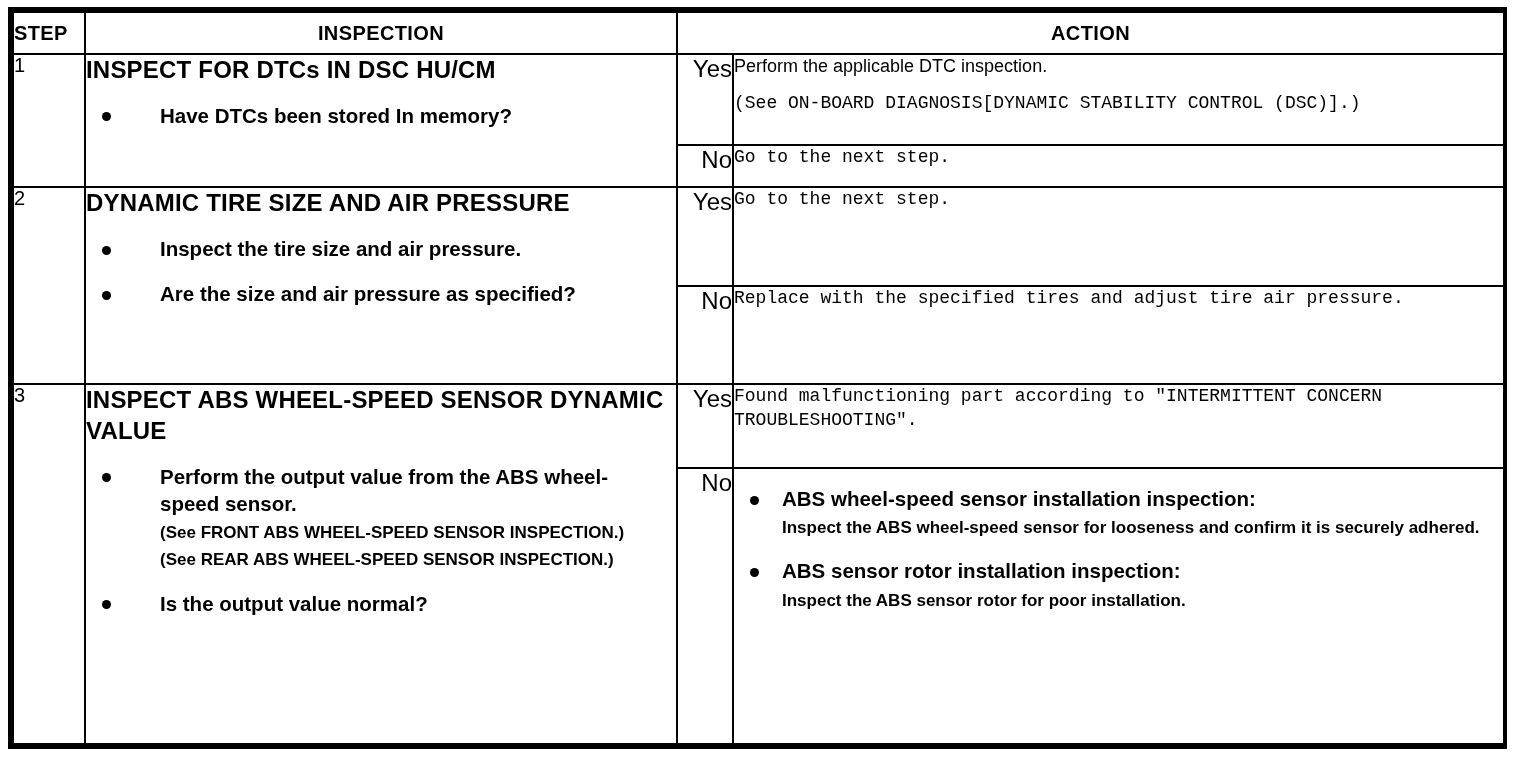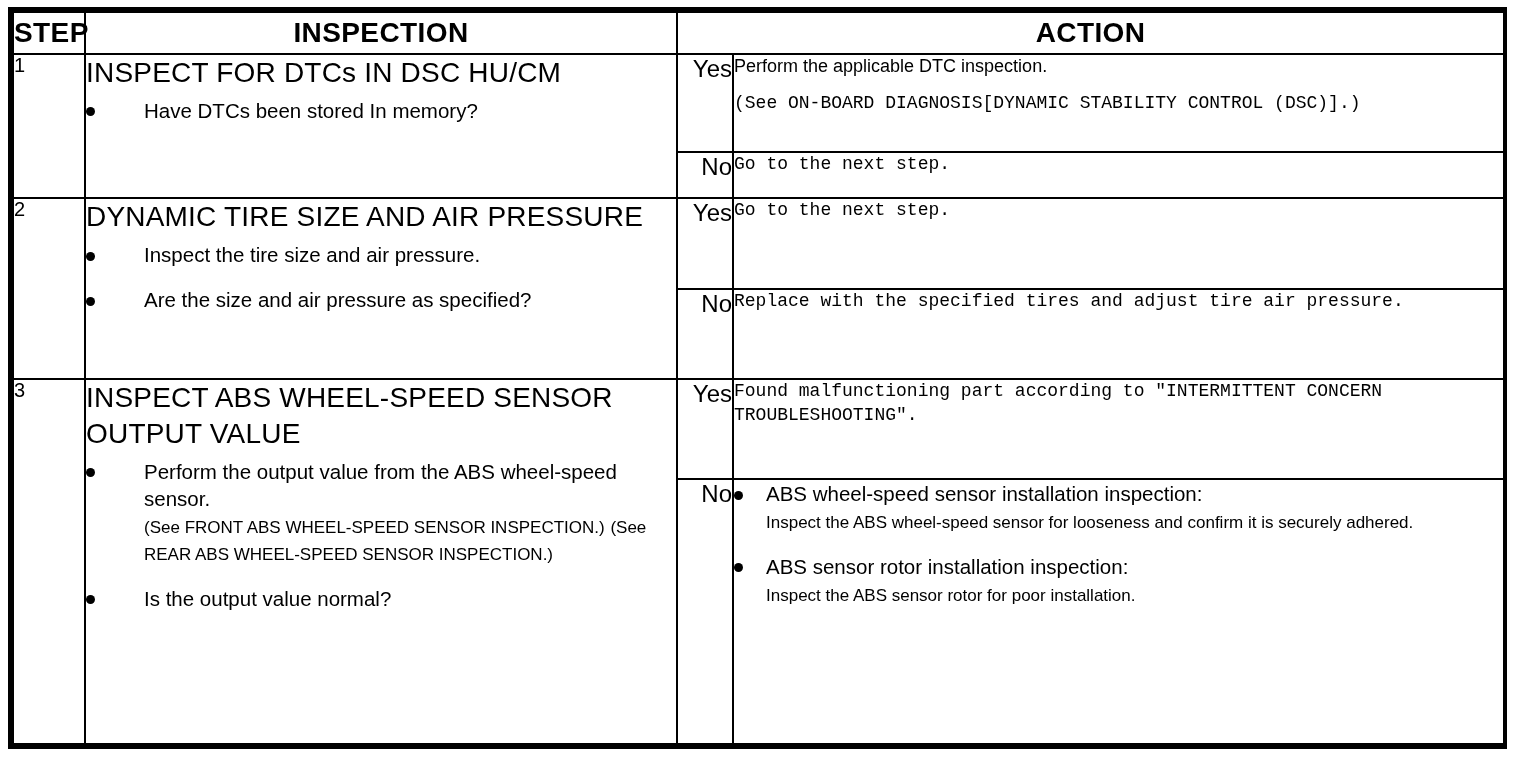--- a/index.html
+++ b/index.html
@@ -42,21 +42,21 @@
 
   
   col.c-step   { width: 72px;  }
   col.c-insp   { width: 592px; }
   col.c-yn     { width: 56px;  }
   col.c-act    { width: 771px; }
 
   .hdr {
     text-align: center;
     font-weight: bold;
-    font-size: 28px;
+    font-size: 20px;
     letter-spacing: 0.4px;
     height: 40px;
     line-height: 40px;
     vertical-align: middle;
     padding: 0 4px;
     white-space: nowrap;
   }
   .hdr-step { text-align: left; padding-left: 8px; }
 
   .step-num {
@@ -72,38 +72,39 @@
 
   .yn {
     font-size: 24px;
     line-height: 1.15;
     padding: 9px 6px 0 7px;
     text-align: right;
     white-space: nowrap;
   }
 
   .title {
-    font-weight: normal;
-    font-size: 28px;
+    font-weight: bold;
+    font-size: 24px;
     line-height: 1.28;
     letter-spacing: 0.2px;
     margin: 0 0 6px 0;
   }
 
   .para {
     font-size: 18px;
     line-height: 1.30;
     margin: 0 0 14px 0;
   }
   .para:last-child { margin-bottom: 0; font-family: Liberation Mono, monospace; }
 
   ul.bl {
     list-style: none;
-    margin: 0;
+    margin: 16px;
     padding: 0;
+    font-weight: bold;
   }
   ul.bl > li {
     position: relative;
     font-size: 20.5px;
     line-height: 1.32;
     margin: 0 0 18px 0;
   }
   ul.bl > li:last-child { margin-bottom: 0; }
 
   ul.bl > li > .dot {
@@ -196,21 +197,21 @@
       <tr>
         <td class="yn">No</td>
         <td class="cellpad">
           <p class="para">Replace with the specified tires and adjust tire air pressure.</p>
         </td>
       </tr>
 
       <tr>
         <td class="step-num" rowspan="2">3</td>
         <td class="cellpad" rowspan="2">
-          <div class="title">INSPECT ABS WHEEL-SPEED SENSOR OUTPUT VALUE</div>
+          <div class="title">INSPECT ABS WHEEL-SPEED SENSOR DYNAMIC VALUE</div>
           <ul class="bl">
             <li class="ind-insp">
               <span class="dot"></span>
               <span class="bt">Perform the output value from the ABS wheel-speed sensor.</span>
               <span class="sub sub-first">(See FRONT ABS WHEEL-SPEED SENSOR INSPECTION.)</span>
               <span class="sub">(See REAR ABS WHEEL-SPEED SENSOR INSPECTION.)</span>
             </li>
             <li class="ind-insp">
               <span class="dot"></span>
               <span class="bt">Is the output value normal?</span>

